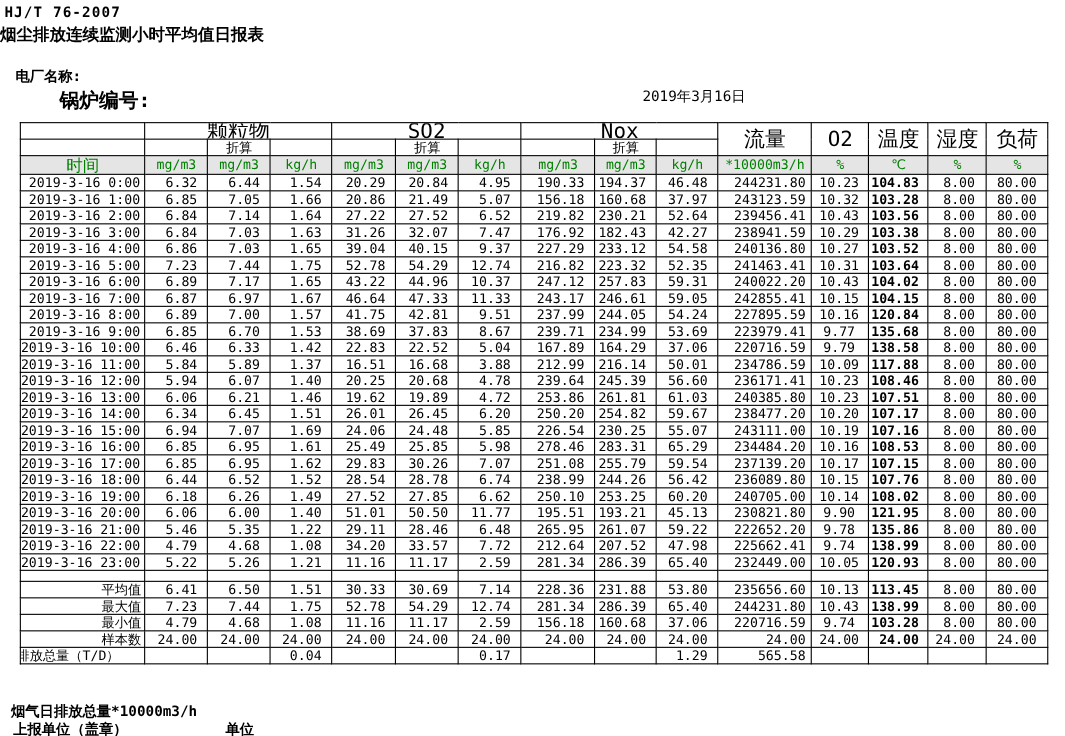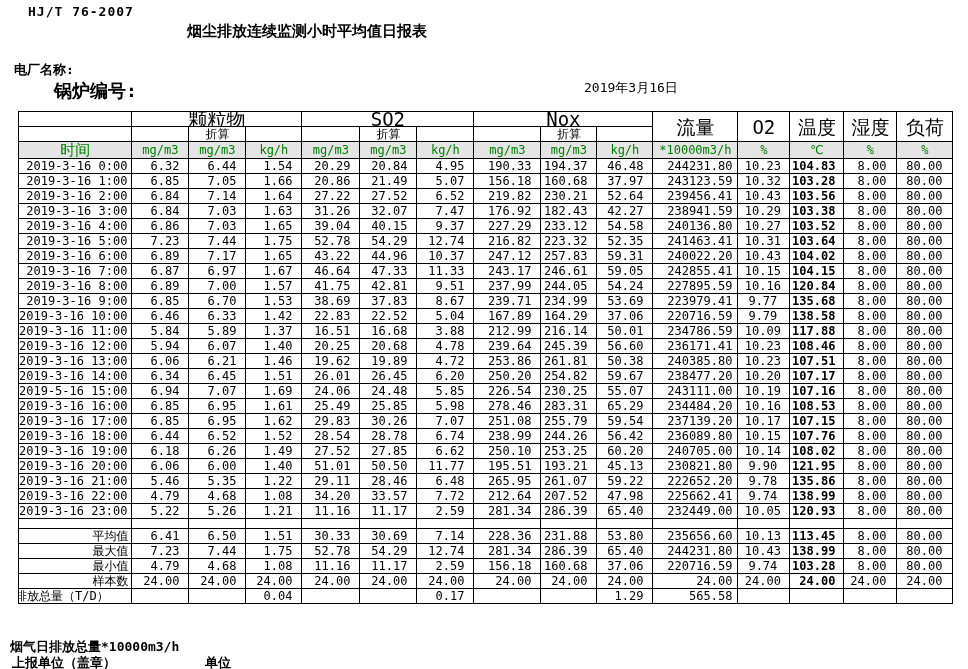--- a/index.html
+++ b/index.html
@@ -1,20 +1,20 @@
 <!DOCTYPE html>
 <html><head>
 <meta charset="utf-8">
 <style>
   * { margin:0; padding:0; box-sizing:border-box; }
   html,body { width:968px; height:669px; background:#ffffff; overflow:hidden; position:relative;
               font-family:"DejaVu Sans Mono","DejaVu Sans","Liberation Sans",sans-serif; color:#000; }
   .abs { position:absolute; }
-  .std-no   { left:28px;  top:4px;  font-size:13px; font-weight:bold; letter-spacing:1px; }
-  .title    { left:0;     top:22px; width:614px; text-align:center; font-size:15px; font-weight:bold; }
+  .std-no   { left:4px;  top:4px;  font-size:13px; font-weight:bold; letter-spacing:1px; }
+  .title    { left:0;     top:22px; width:614px; font-size:15px; font-weight:bold; }
   .plant    { left:14px;  top:61px; font-size:13px; font-weight:bold; }
   .boiler   { left:14px;  top:79px; font-size:18px; font-weight:bold;margin-left:40px; }
   .date     { left:584px; top:79px; font-size:13px; }
   .foot1    { left:10px;  top:638px; font-size:13px; font-weight:bold; }
   .foot2l   { left:12px;  top:654px; font-size:13px; font-weight:bold; }
   .foot2r   { left:205px; top:654px; font-size:13px; font-weight:bold; }
 
   table.report { position:absolute; left:18px; top:111px; border-collapse:collapse; table-layout:fixed; }
   table.report td { border:1px solid #000; font-size:12px; line-height:14px; height:15px;
                     overflow:hidden; white-space:nowrap; text-align:right; padding:0 9px 0 0; }
@@ -329,21 +329,21 @@
       <tr>
         <td>2019-3-16 13:00</td>
         <td>6.06</td>
         <td>6.21</td>
         <td>1.46</td>
         <td>19.62</td>
         <td>19.89</td>
         <td>4.72</td>
         <td>253.86</td>
         <td>261.81</td>
-        <td>50.38</td>
+        <td>61.03</td>
         <td>240385.80</td>
         <td>10.23</td>
         <td>107.51</td>
         <td>8.00</td>
         <td>80.00</td>
       </tr>
       <tr>
         <td>2019-3-16 14:00</td>
         <td>6.34</td>
         <td>6.45</td>
@@ -354,21 +354,21 @@
         <td>250.20</td>
         <td>254.82</td>
         <td>59.67</td>
         <td>238477.20</td>
         <td>10.20</td>
         <td>107.17</td>
         <td>8.00</td>
         <td>80.00</td>
       </tr>
       <tr>
-        <td>2019-5-16 15:00</td>
+        <td>2019-3-16 15:00</td>
         <td>6.94</td>
         <td>7.07</td>
         <td>1.69</td>
         <td>24.06</td>
         <td>24.48</td>
         <td>5.85</td>
         <td>226.54</td>
         <td>230.25</td>
         <td>55.07</td>
         <td>243111.00</td>

